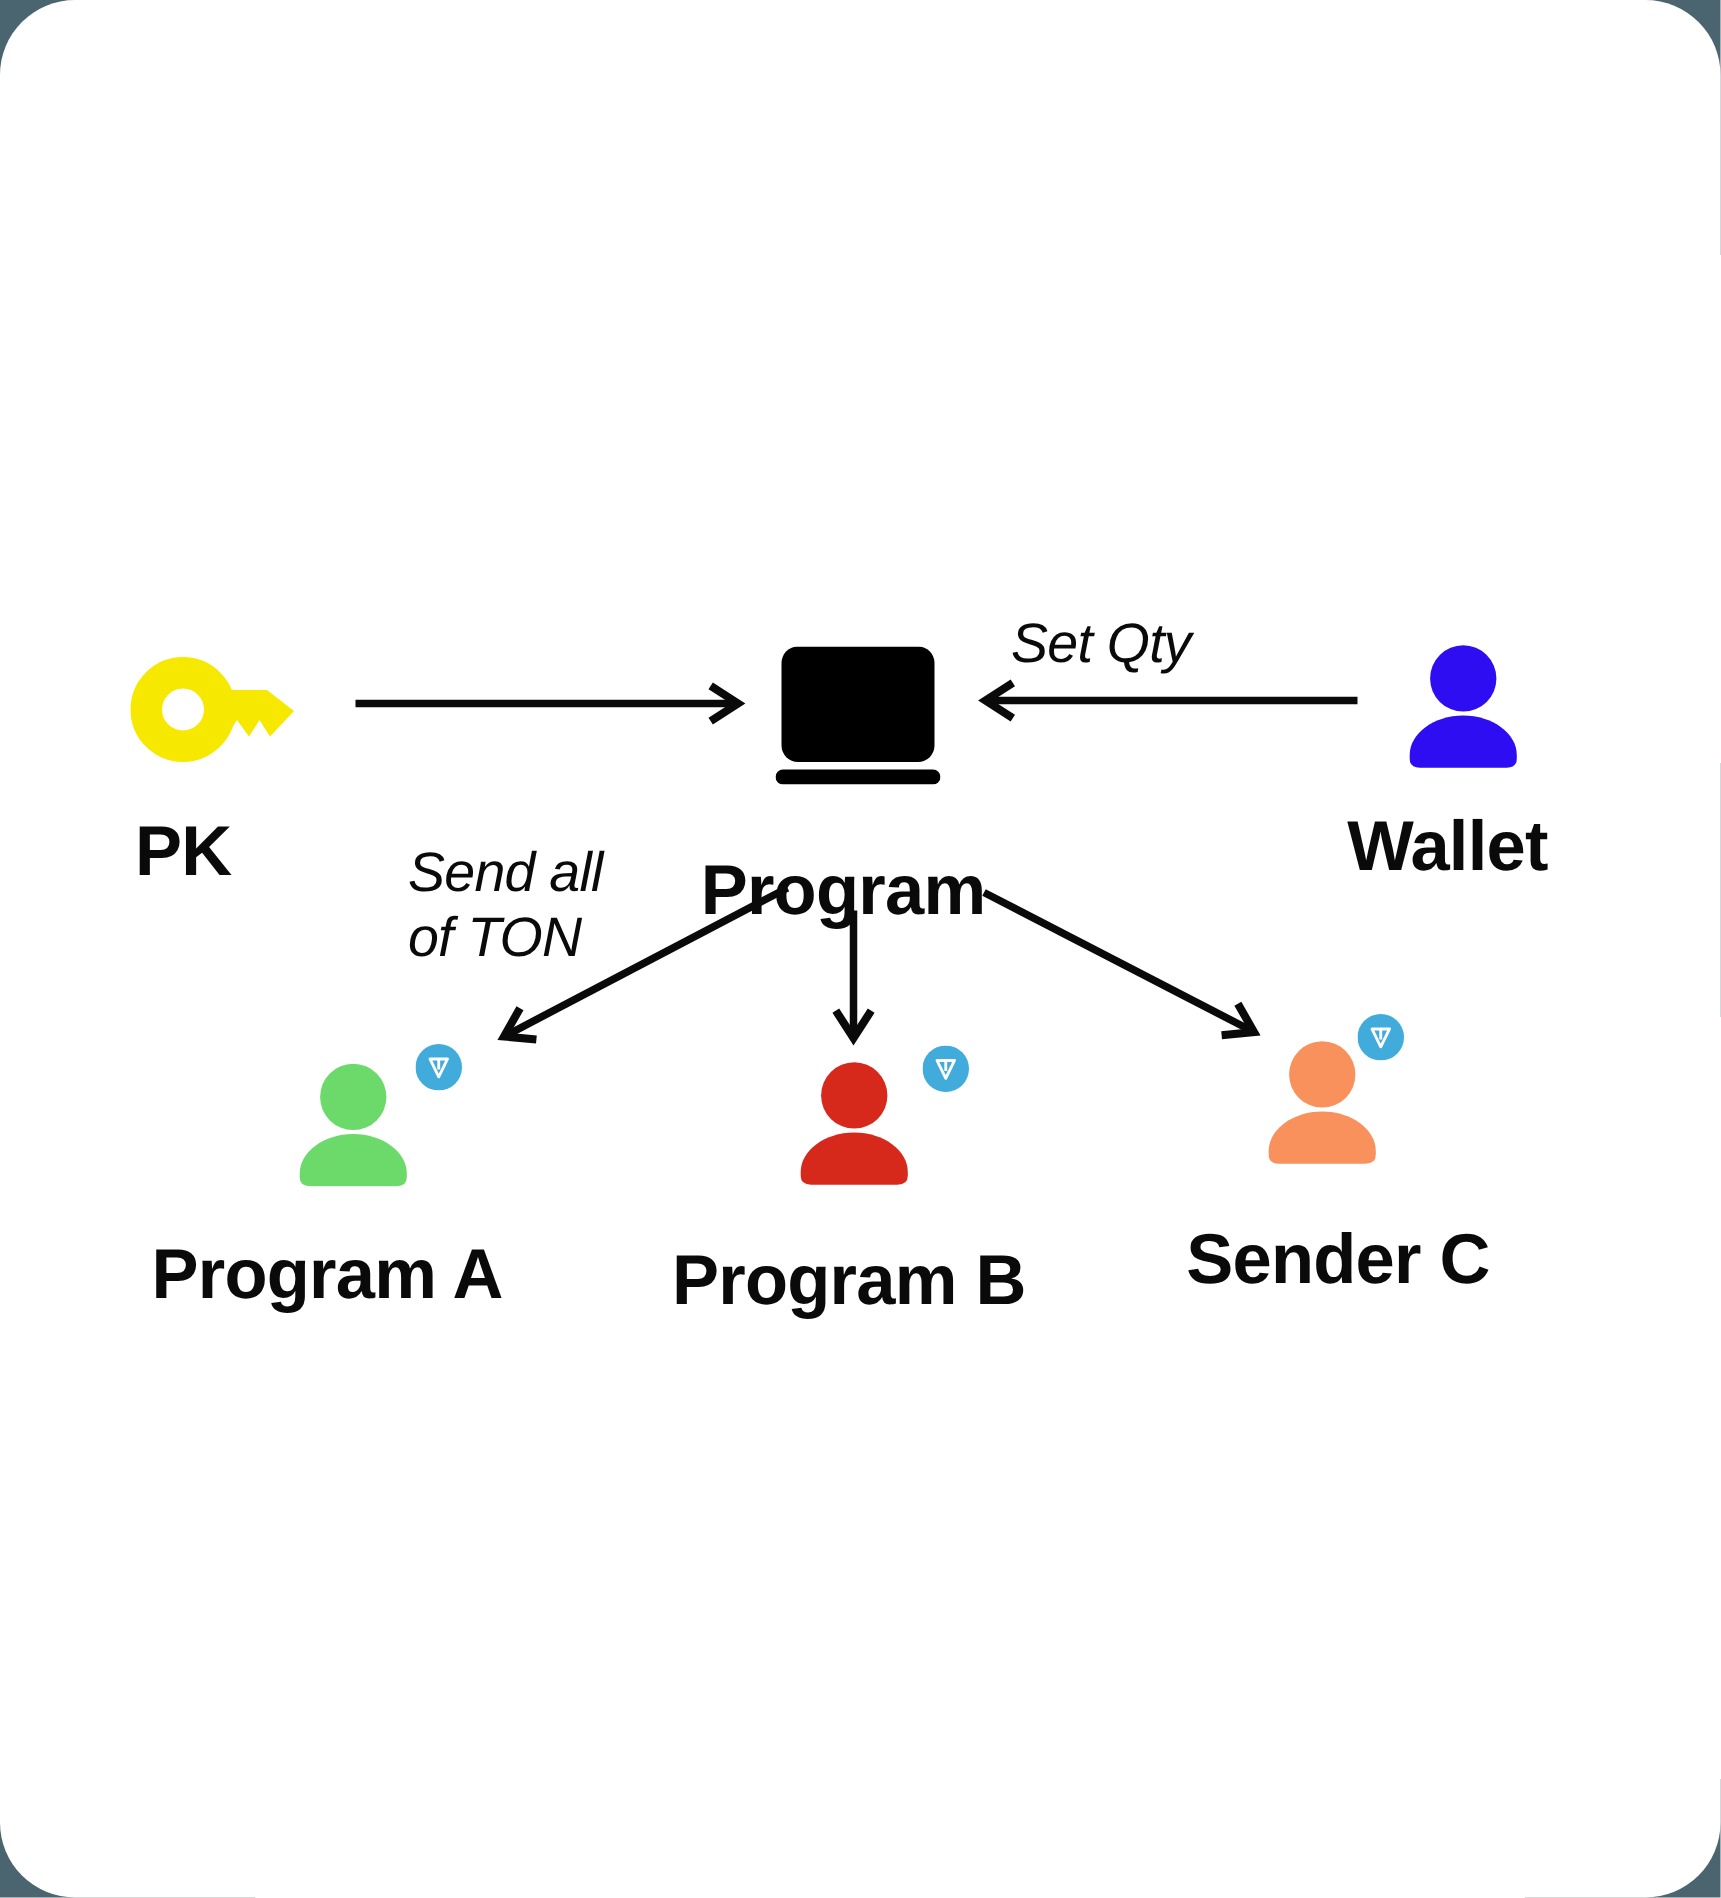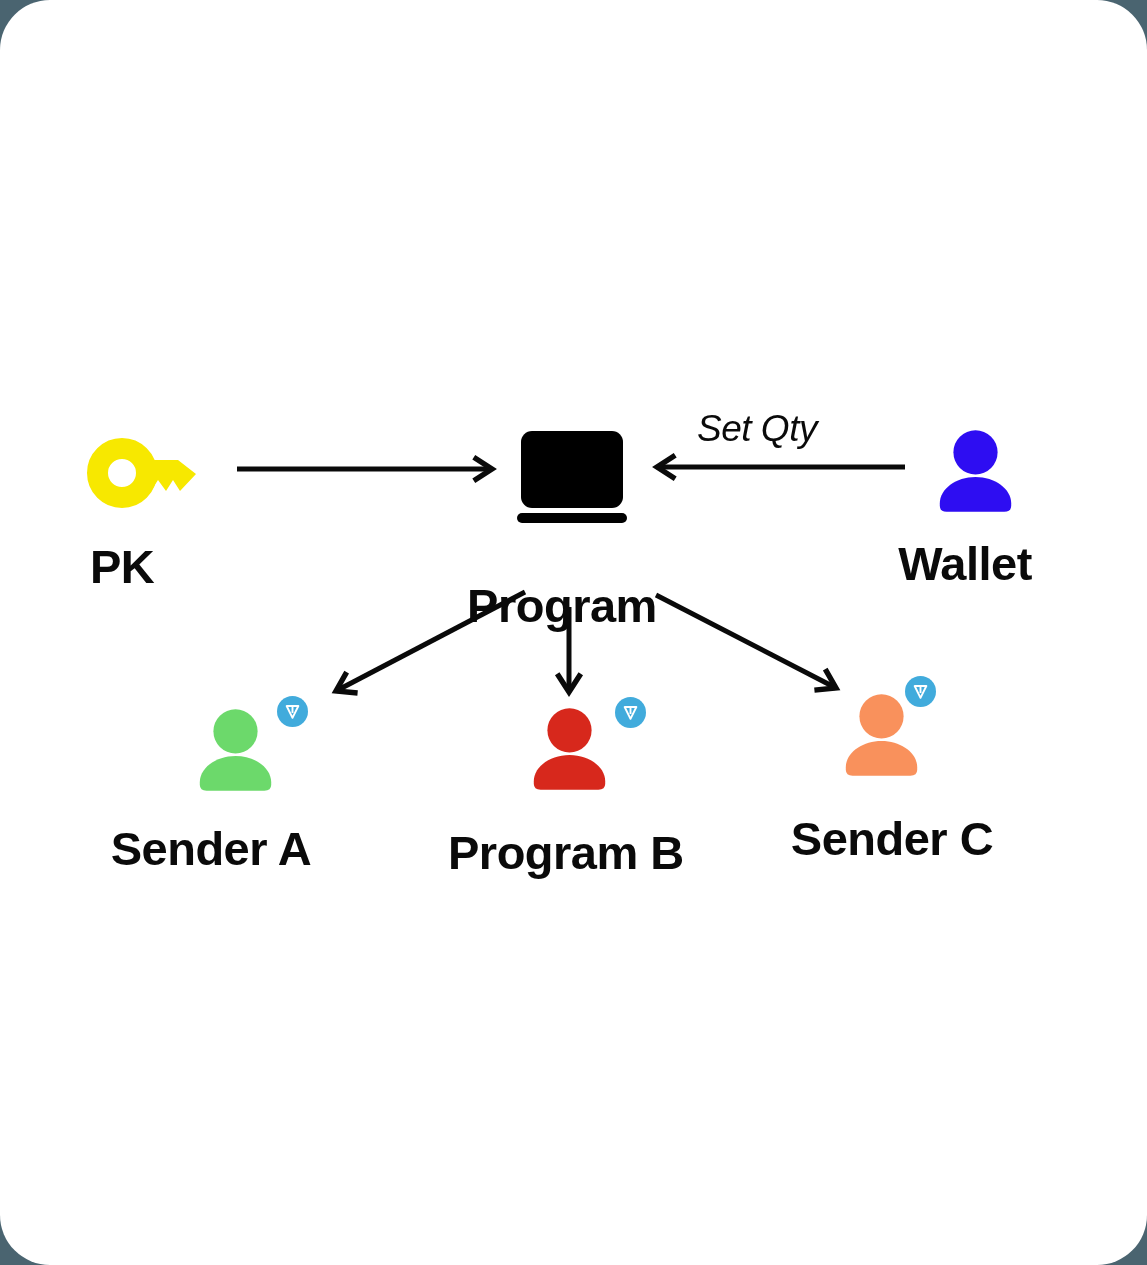--- a/index.html
+++ b/index.html
@@ -60,40 +60,44 @@
   <svg class="abs" style="left:85px;top:435px" width="115" height="80" viewBox="0 0 115 80">
     <circle cx="37" cy="38" r="24.5" fill="none" stroke-width="21" stroke="#F7E800"></circle>
     <path d="M56 25 L93 25 L111 39 L95 56 L88 45 L81 56 L73 45 L66 56 L59 47 L56 47 Z" fill="#F7E800"></path>
   </svg>
   <div class="node-label" style="left:90px;top:516px">PK</div>
 
   <svg class="abs" style="left:517px;top:431px" width="110" height="92" viewBox="0 0 110 92">
     <rect x="4" y="0" width="102" height="77" rx="11" fill="#000000"></rect>
     <rect x="0" y="82" width="110" height="10" rx="5" fill="#000000"></rect>
   </svg>
-  <div class="node-label centered" style="left:452px;top:555px">Program</div>
+  <div class="node-label centered" style="left:452px;top:542px">Program</div>
 
   <svg class="abs" style="left:933px;top:430px" width="85" height="82" viewBox="0 0 100 96">
     <circle cx="50" cy="26" r="26" fill="#2E0DF2"></circle>
     <path d="M50 55 C27 55 8 69 8 86 L8 89 Q8 96 16 96 L84 96 Q92 96 92 89 L92 86 C92 69 73 55 50 55 Z" fill="#2E0DF2"></path>
   </svg>
   <div class="node-label centered" style="left:855px;top:513px">Wallet</div>
 
-  <div class="edge-label" style="left:657px;top:407px;width:200px;text-align:center">Set Qty</div>
+  <div class="edge-label" style="left:674px;top:407px;width:200px;text-align:left">Set Qty</div>
+  <div class="edge-label" style="left:272px;top:560px">
+    <div>Send all</div>
+    <div>of TON</div>
+  </div>
 
   <svg class="abs" style="left:193px;top:709px" width="85" height="82" viewBox="0 0 100 96">
     <circle cx="50" cy="26" r="26" fill="#6CD96B"></circle>
     <path d="M50 55 C27 55 8 69 8 86 L8 89 Q8 96 16 96 L84 96 Q92 96 92 89 L92 86 C92 69 73 55 50 55 Z" fill="#6CD96B"></path>
   </svg>
   <svg class="abs" style="left:277px;top:696px" width="31" height="31" viewBox="0 0 36 36">
     <circle cx="18" cy="18" r="18" fill="#41ABDC"></circle>
     <path d="M11.2 11.6 H24.8 L18 25.4 Z" fill="none" stroke-width="2.2" stroke-linejoin="round" stroke="#FFFFFF"></path>
     <path d="M18 11.6 V19.8" fill="none" stroke-width="2.2" stroke="#FFFFFF"></path>
   </svg>
-  <div class="node-label centered" style="left:101px;top:798px">Sender A</div>
+  <div class="node-label centered" style="left:101px;top:798px">Program A</div>
 
   <svg class="abs" style="left:527px;top:708px" width="85" height="82" viewBox="0 0 100 96">
     <circle cx="50" cy="26" r="26" fill="#D7281C"></circle>
     <path d="M50 55 C27 55 8 69 8 86 L8 89 Q8 96 16 96 L84 96 Q92 96 92 89 L92 86 C92 69 73 55 50 55 Z" fill="#D7281C"></path>
   </svg>
   <svg class="abs" style="left:615px;top:697px" width="31" height="31" viewBox="0 0 36 36">
     <circle cx="18" cy="18" r="18" fill="#41ABDC"></circle>
     <path d="M11.2 11.6 H24.8 L18 25.4 Z" fill="none" stroke-width="2.2" stroke-linejoin="round" stroke="#FFFFFF"></path>
     <path d="M18 11.6 V19.8" fill="none" stroke-width="2.2" stroke="#FFFFFF"></path>
   </svg>

